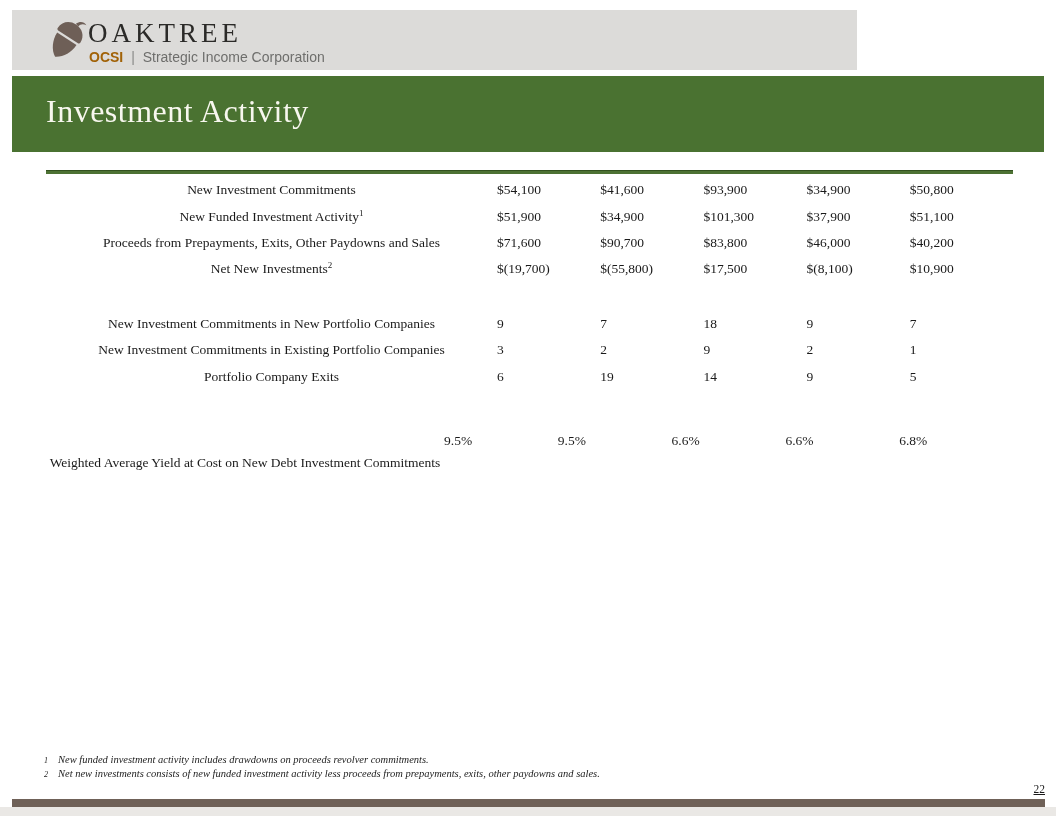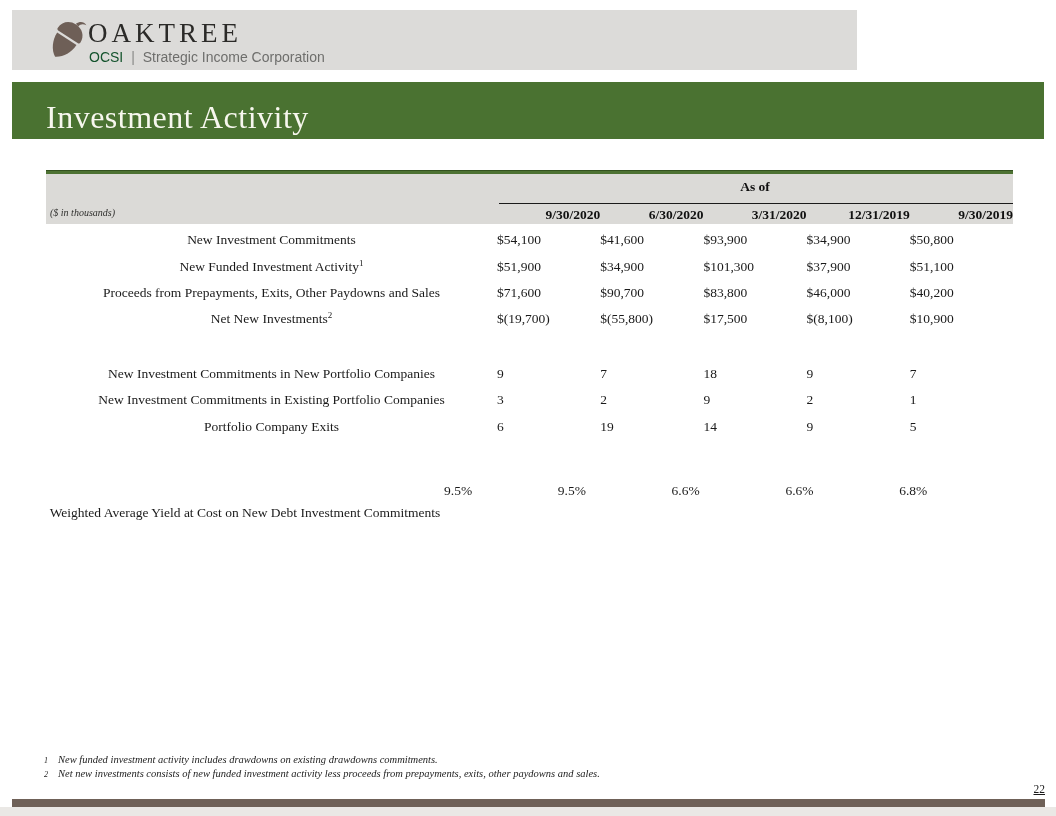--- a/index.html
+++ b/index.html
@@ -22,26 +22,26 @@
   }
   .brand-name {
     position:absolute; left:76px; top:8px;
     font-size:27px; letter-spacing:4px; color:#2b2a28;
     font-family:"Liberation Serif", serif;
   }
   .brand-sub {
     position:absolute; left:77px; top:39px;
     font-family:"Liberation Sans", sans-serif; font-size:14px; color:#6e6e6c;
   }
-  .brand-sub .unit { font-weight:normal; color:#14532d; }
+  .brand-sub .unit { font-weight:bold; color:#a16207; }
   .brand-sub .sep { color:#8a8a88; padding:0 4px; }
 
   
   .title-bar {
-    position:absolute; left:12px; top:82px; width:1032px; height:57px;
+    position:absolute; left:12px; top:76px; width:1032px; height:76px;
     background:#4a7231;
   }
   .title-bar h1 {
     position:absolute; left:34px; top:17px;
     font-size:32px; font-weight:normal; letter-spacing:0.5px;
     color:#f7f7ee;
     font-family:"Liberation Serif", serif;
   }
 
   
@@ -123,32 +123,20 @@
     <span class="desc">Strategic Income Corporation</span>
   </div>
 </div>
 
 <div class="title-bar">
   <h1>Investment Activity</h1>
 </div>
 
 <div class="inv-table">
   <div class="table-top-border"></div>
-  <div class="table-header">
-    <div class="asof">As of</div>
-    <div class="asof-line"></div>
-    <div class="colheads">
-        <div class="col-h">9/30/2020</div>
-        <div class="col-h">6/30/2020</div>
-        <div class="col-h">3/31/2020</div>
-        <div class="col-h">12/31/2019</div>
-        <div class="col-h">9/30/2019</div>
-      </div>
-    <div class="units">($ in thousands)</div>
-  </div>
   <div class="tbody">
       <div class="tgroup">
         <div class="trow">
           <div class="label">New Investment Commitments</div>
           <div class="val">$54,100</div>
           <div class="val">$41,600</div>
           <div class="val">$93,900</div>
           <div class="val">$34,900</div>
           <div class="val">$50,800</div>
         </div>
@@ -212,21 +200,21 @@
           <div class="val">6.6%</div>
           <div class="val">6.8%</div>
         </div>
       </div>
     </div>
 </div>
 
 <div class="footnotes">
     <div class="footnote">
       <sup>1</sup>
-      <span class="fn-text">New funded investment activity includes drawdowns on existing drawdowns commitments.</span>
+      <span class="fn-text">New funded investment activity includes drawdowns on proceeds revolver commitments.</span>
     </div>
     <div class="footnote">
       <sup>2</sup>
       <span class="fn-text">Net new investments consists of new funded investment activity less proceeds from prepayments, exits, other paydowns and sales.</span>
     </div>
   </div>
 
 <div class="page-number">22</div>
 <div class="bottom-bar"></div>
 <div class="bottom-strip"></div>

